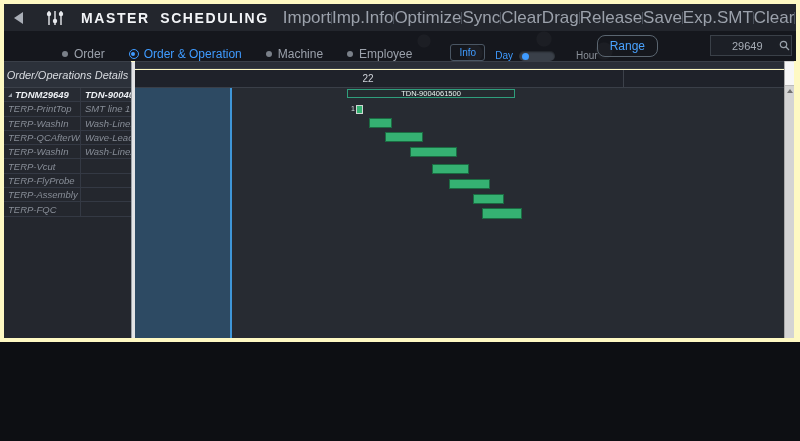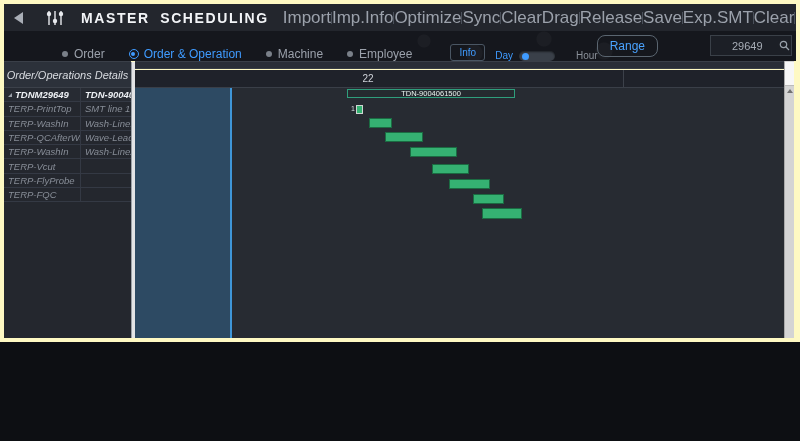--- a/index.html
+++ b/index.html
@@ -211,20 +211,26 @@
             <div class="c2"></div>
           </div>
           <div class="t-row">
             <div class="c1">
               <span>TERP-FlyProbe</span>
             </div>
             <div class="c2"></div>
           </div>
           <div class="t-row">
             <div class="c1">
+              <span>TERP-Assembly</span>
+            </div>
+            <div class="c2"></div>
+          </div>
+          <div class="t-row">
+            <div class="c1">
               <span>TERP-FQC</span>
             </div>
             <div class="c2"></div>
           </div>
         </div>
     </div>
 
     <div id="splitter"></div>
 
     <div id="gantt">

